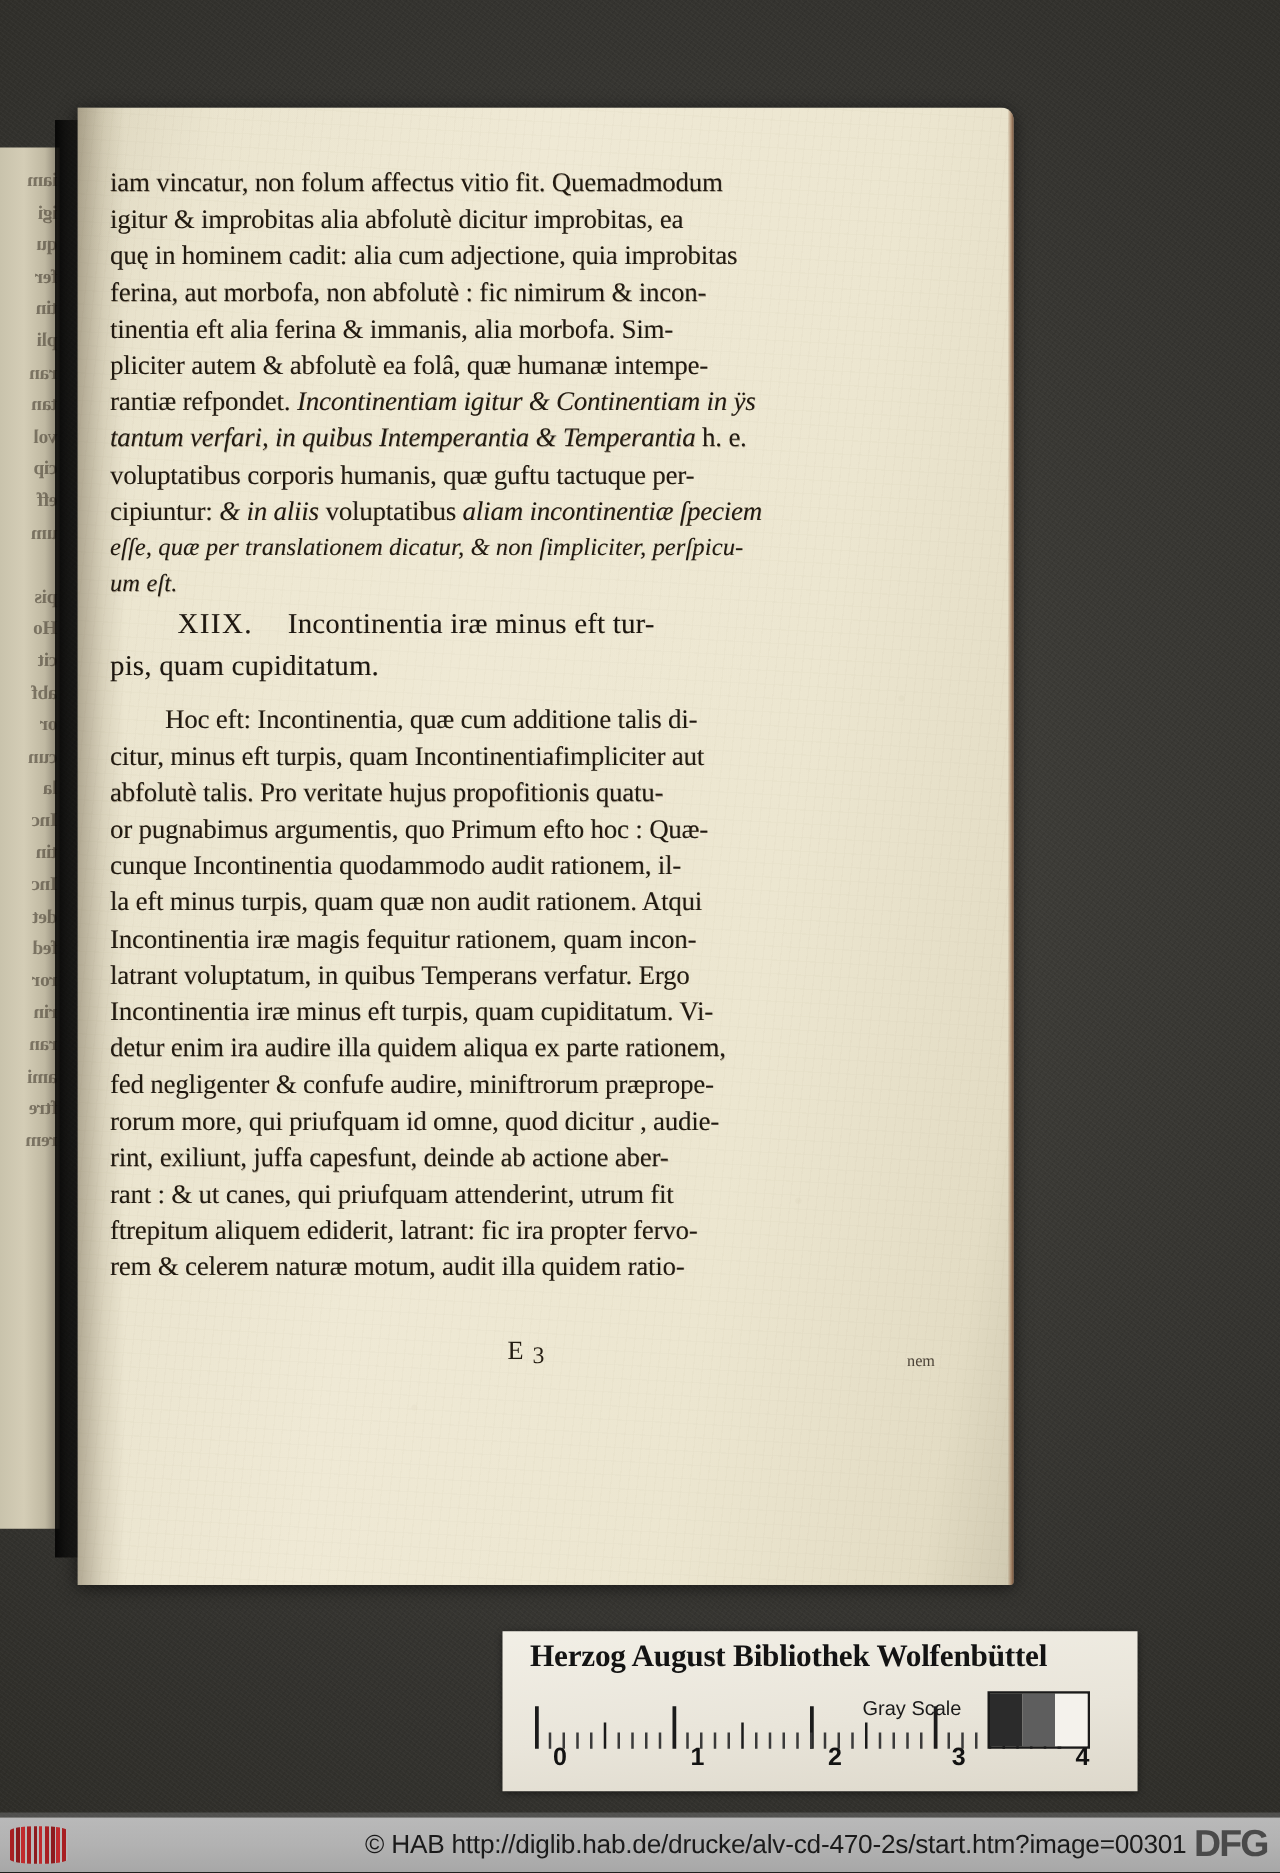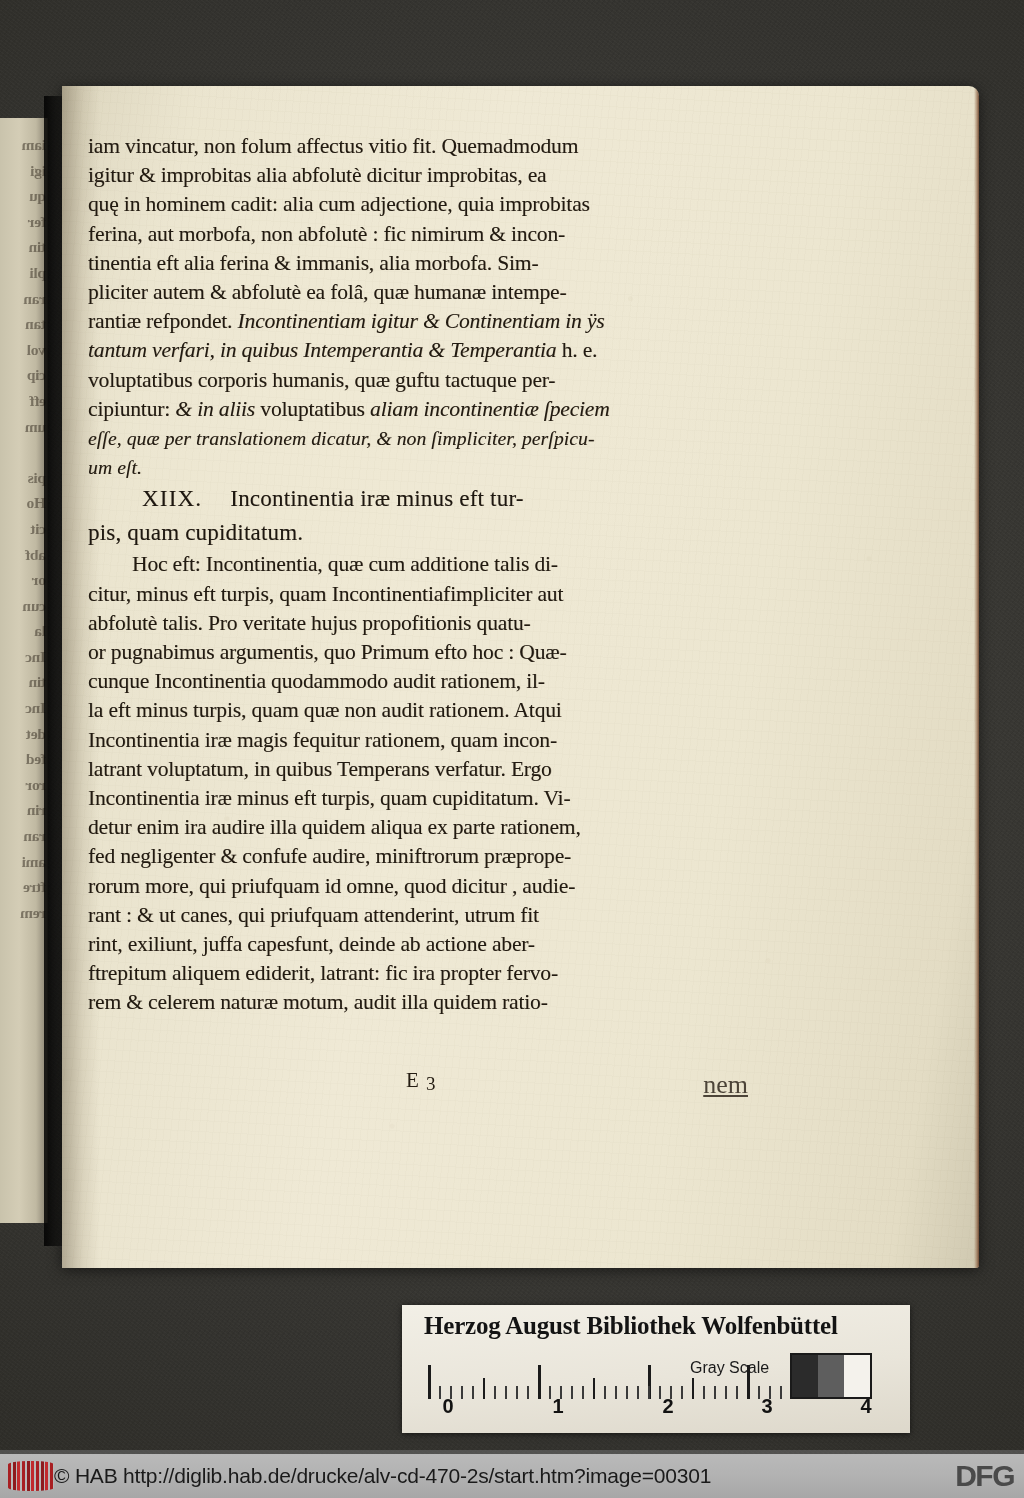--- a/index.html
+++ b/index.html
@@ -66,21 +66,21 @@
     height: 1150px;
     background: linear-gradient(90deg, rgba(0,0,0,.85) 0%, rgba(0,0,0,.45) 35%, rgba(0,0,0,.12) 75%, rgba(0,0,0,0) 100%);
     pointer-events: none;
   }
 
   
   .page {
     position: absolute;
     left: 62px;
     top: 86px;
-    width: 917px;
+    width: 749px;
     height: 1182px;
     background:
       radial-gradient(ellipse 80% 60% at 30% 25%, #efe9d4 0%, rgba(239,233,212,0) 60%),
       linear-gradient(100deg, #d9d2ba 0%, #e9e3cd 12%, #efe9d5 40%, #ece6d0 70%, #e3dcc4 92%, #cfc8b0 100%);
     border-top-right-radius: 10px;
     border-bottom-right-radius: 3px;
     box-shadow: 0 2px 14px rgba(0,0,0,.55);
     overflow: hidden;
   }
   .page-fiber {
@@ -137,46 +137,45 @@
     font-size: 23px;
     line-height: 34px;
     letter-spacing: 0.2px;
     color: #1d1710;
   }
   .heading .num {
     letter-spacing: 1.2px;
     padding-left: 54px;
     padding-right: 28px;
   }
-  .indent { padding-left: 44px; }
+  .indent { padding-left: 44px; margin-top: 11px; }
 
   .footline {
     position: absolute;
     left: 26px;
     top: 982px;
     width: 660px;
     height: 30px;
   }
   .signature {
     position: absolute;
     left: 318px;
     top: 0;
     font-size: 21px;
     color: #241c12;
     letter-spacing: 1px;
   }
   .signature .sub { font-size: 19px; position: relative; top: 3px; }
   .catchword {
     position: absolute;
     right: 0;
-    top: 2px;
-    font-size: 26px;
+    top: 13px;
+    font-size: 13px;
     color: #2a2118;
     opacity: .82;
-    text-decoration: underline;
   }
 
   
   .target-card {
     position: absolute;
     left: 402px;
     top: 1305px;
     width: 508px;
     height: 128px;
     background: linear-gradient(175deg, #f2efe6 0%, #e9e5da 55%, #ddd8cb 100%);
@@ -266,21 +265,21 @@
         #a81f22 0px, #a81f22 3px,
         #b9b9b9 3px, #b9b9b9 5px,
         #8e1a1d 5px, #8e1a1d 8px,
         #b9b9b9 8px, #b9b9b9 9px,
         #c12a2d 9px, #c12a2d 12px,
         #b9b9b9 12px, #b9b9b9 14px);
     border-radius: 45% / 12%;
   }
   .footer-url {
     flex: 1 1 auto;
-    text-align: left;
+    text-align: right;
     font-family: "Liberation Sans", sans-serif;
     font-size: 21px;
     color: #1a1a1a;
     letter-spacing: -0.2px;
     white-space: nowrap;
     padding-right: 6px;
   }
   .dfg-logo {
     flex: 0 0 auto;
     margin-right: 10px;
@@ -373,22 +372,22 @@
       <div class="tline">abfolutè talis.    Pro veritate hujus propofitionis quatu-</div>
       <div class="tline">or pugnabimus argumentis, quo Primum efto hoc : Quæ-</div>
       <div class="tline">cunque Incontinentia quodammodo audit rationem, il-</div>
       <div class="tline">la eft minus turpis, quam quæ non audit rationem.  Atqui</div>
       <div class="tline">Incontinentia iræ magis fequitur rationem, quam incon-</div>
       <div class="tline">latrant voluptatum, in quibus Temperans verfatur. Ergo</div>
       <div class="tline">Incontinentia iræ minus eft turpis, quam cupiditatum. Vi-</div>
       <div class="tline">detur enim ira audire illa quidem aliqua ex parte rationem,</div>
       <div class="tline">fed negligenter &amp; confufe audire, miniftrorum præprope-</div>
       <div class="tline">rorum more, qui priufquam id omne, quod dicitur , audie-</div>
+      <div class="tline">rint, exiliunt, juffa  capesfunt,  deinde  ab actione  aber-</div>
       <div class="tline">rant : &amp;  ut canes,  qui priufquam attenderint, utrum fit</div>
-      <div class="tline">rint, exiliunt, juffa  capesfunt,  deinde  ab actione  aber-</div>
       <div class="tline">ftrepitum aliquem ediderit, latrant: fic ira propter fervo-</div>
       <div class="tline">rem &amp; celerem naturæ motum,  audit  illa  quidem ratio-</div>
     </div>
 
     <div class="footline">
       <div class="signature"><span>E</span> <span class="sub">3</span></div>
       <div class="catchword">nem</div>
     </div>
   </div>
 

